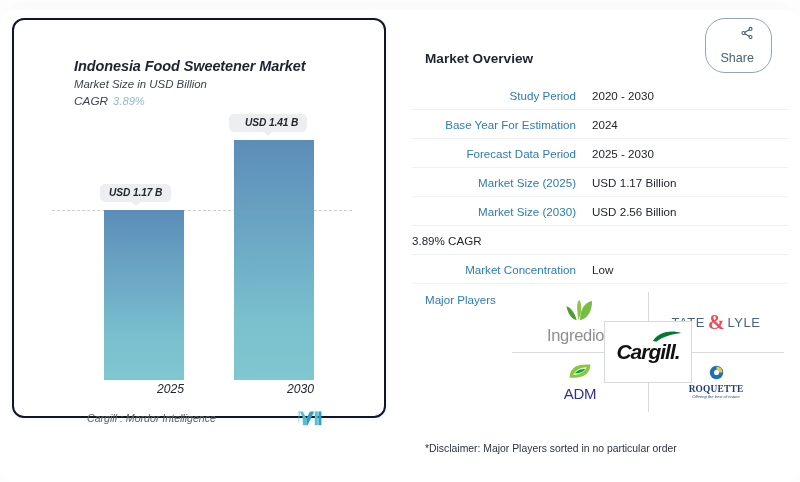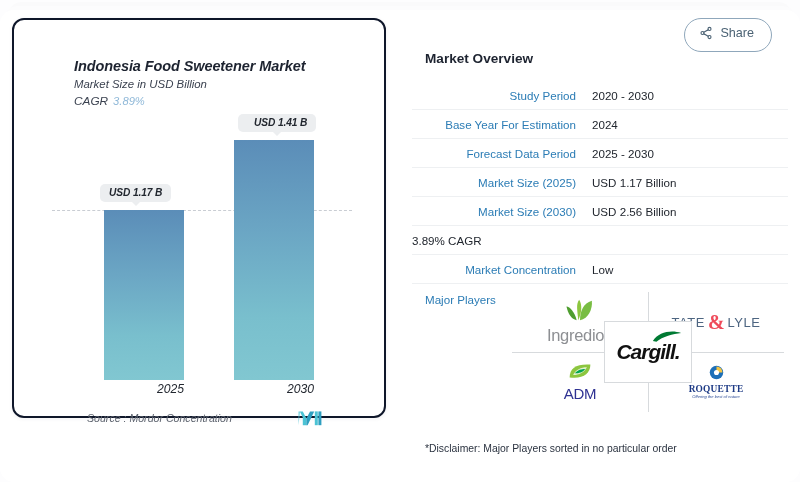--- a/index.html
+++ b/index.html
@@ -93,21 +93,21 @@
   .badge::after {
     content: "";
     position: absolute;
     left: 50%; bottom: -4px; transform: translateX(-50%);
     width: 0; height: 0;
     border-left: 5px solid transparent;
     border-right: 5px solid transparent;
     border-top: 5px solid #eceef0;
   }
   .badge-2025 { left: 58px; top: 44px; }
-  .badge-2030 { left: 196px; top: -26px; padding-left: 16px; }
+  .badge-2030 { left: 187px; top: -26px; padding-left: 16px; }
 
   .x-labels {
     position: absolute; left: 28px; top: 362px; width: 320px;
     height: 20px;
   }
   .x-lab {
     position: absolute; top: 0;
     font-size: 12.2px; color: #22272f; text-align: right; width: 80px;
   }
   .x-2025 { left: 62px; }
@@ -119,26 +119,27 @@
   }
   .mi-logo {
     position: absolute; left: 284px; top: 390px;
     width: 24px; height: 16px;
   }
 
   
   .share-btn {
     position: absolute;
     right: 28px; top: 18px;
-    display: flex; align-items: flex-start; gap: 7px;
+    display: flex; align-items: flex-end; gap: 7px;
     padding: 7px 17px 7px 14px;
     border: 1.4px solid #8fa7bb;
     border-radius: 20px;
     background: #ffffff;
     cursor: pointer;
+    flex-direction: column;
   }
   .share-label { font-size: 12.6px; color: #4b6274; }
 
   .overview-title {
     position: absolute; left: 425px; top: 51px;
     font-size: 13.6px; font-weight: bold; color: #1d2330;
   }
 
   .table { position: absolute; left: 412px; top: 81px; width: 376px; }
   .trow {
@@ -247,21 +248,21 @@
 
       <div class="badge badge-2025">USD 1.17 B</div>
       <div class="bar bar-2025"></div>
     </div>
 
     <div class="x-labels">
       <div class="x-lab x-2025">2025</div>
       <div class="x-lab x-2030">2030</div>
     </div>
 
-    <div class="source">Source :  Mordor Concentration</div>
+    <div class="source">Cargill :  Mordor Intelligence</div>
 
     <div class="mi-logo">
       <svg viewBox="0 0 40 26" width="24" height="16">
         <polygon points="1,25 1,2 8,2 14,14 14,25 8,25 8,12 3,2" fill="#4cc3d4"></polygon>
         <polygon points="14,14 20,2 27,2 16,25 14,25" fill="#2e9fc0"></polygon>
         <rect x="28" y="2" width="5" height="23" fill="#4cc3d4"></rect>
         <rect x="34" y="2" width="5" height="23" fill="#2e9fc0"></rect>
       </svg>
     </div>
   </div>

